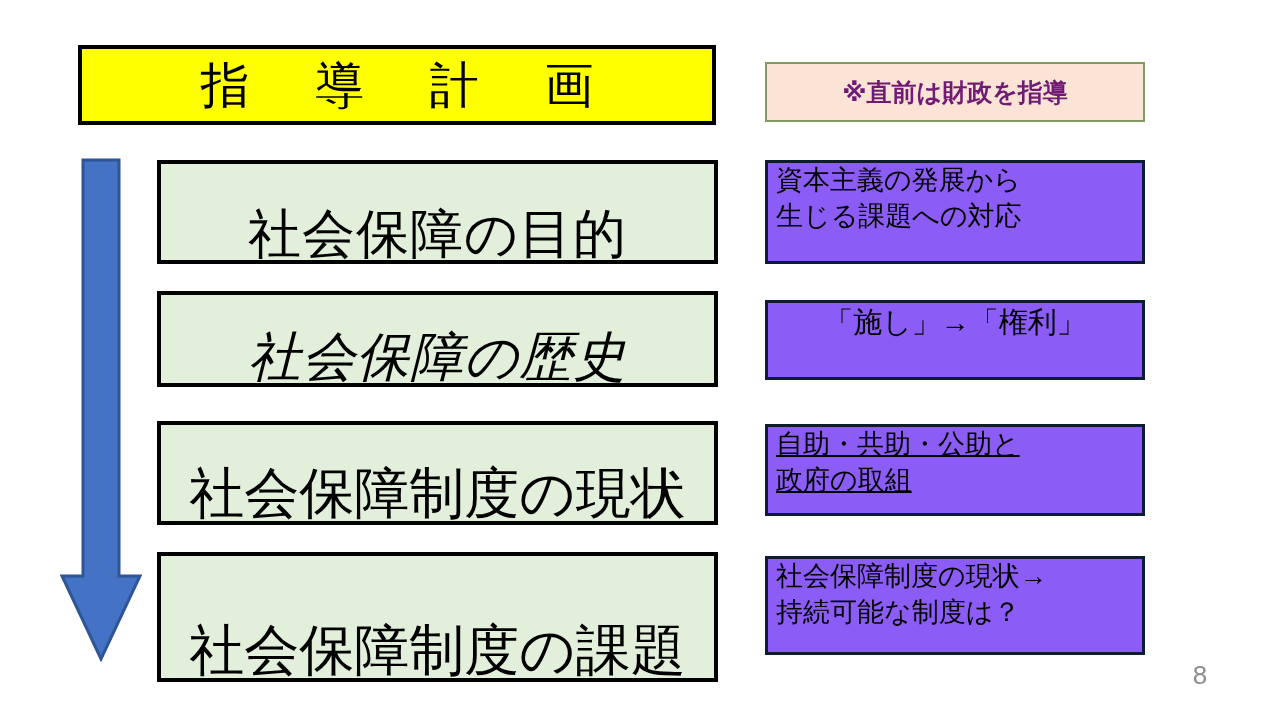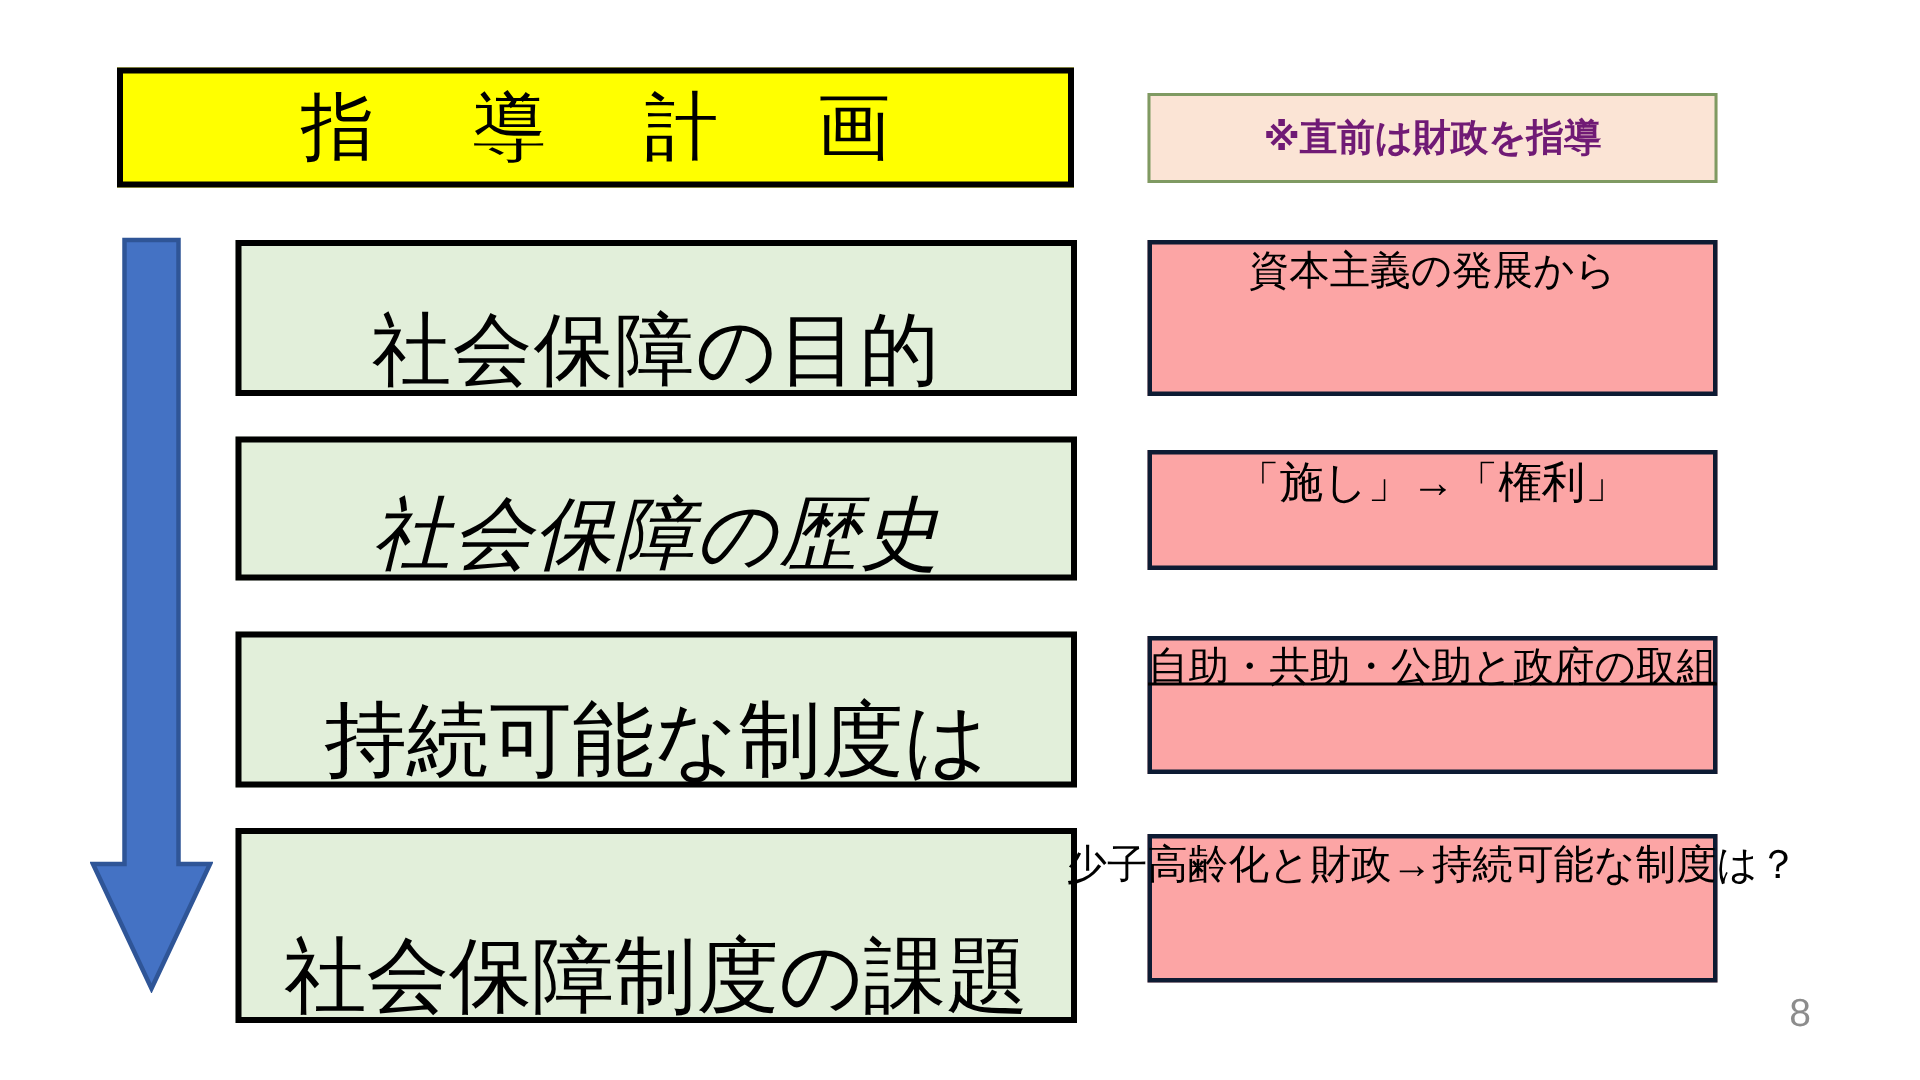--- a/index.html
+++ b/index.html
@@ -97,28 +97,27 @@
   .topic-text.size-b { font-size: 55px; letter-spacing: 0px; }
 
   #topic-1 { top: 160px;  height: 104px; }
   #topic-2 { top: 291px;  height: 96px; font-style: italic; }
   #topic-3 { top: 421px;  height: 104px; }
   #topic-4 { top: 552px;  height: 130px; }
 
   
   .detail-box {
     position: absolute;
-    background: #fca5a5;
+    background: #8b5cf6;
     border: 3px solid #0D1B33;
     box-sizing: border-box;
     left: 765px;
     width: 380px;
     display: flex;
-    flex-direction: row;
-    justify-content: center;
+    flex-direction: column;
     padding: 0 8px;
   }
   .detail-line {
     font-size: 27px;
     color: #000000;
     line-height: 1.32;
     white-space: nowrap;
     text-align: left;
   }
   .detail-box.centered .detail-line { text-align: center; font-size: 29px; }
@@ -159,36 +158,37 @@
     </svg>
   </div>
 
   <div class="topic-box" id="topic-1">
     <span class="topic-text size-a">社会保障の目的</span>
   </div>
   <div class="topic-box" id="topic-2">
     <span class="topic-text size-a">社会保障の歴史</span>
   </div>
   <div class="topic-box" id="topic-3">
-    <span class="topic-text size-b">持続可能な制度は</span>
+    <span class="topic-text size-b">社会保障制度の現状</span>
   </div>
   <div class="topic-box" id="topic-4">
     <span class="topic-text size-b">社会保障制度の課題</span>
   </div>
 
   <div class="detail-box" id="detail-1">
     <span class="detail-line">資本主義の発展から</span>
+    <span class="detail-line">生じる課題への対応</span>
   </div>
   <div class="detail-box centered" id="detail-2">
     <span class="detail-line">「施し」→「権利」</span>
   </div>
   <div class="detail-box" id="detail-3">
     <span class="detail-line">自助・共助・公助と</span>
     <span class="detail-line">政府の取組</span>
   </div>
   <div class="detail-box" id="detail-4">
-    <span class="detail-line">少子高齢化と財政→</span>
+    <span class="detail-line">社会保障制度の現状→</span>
     <span class="detail-line">持続可能な制度は？</span>
   </div>
 
   <div id="page-number">8</div>
 
 </div>
 
 </body></html>

